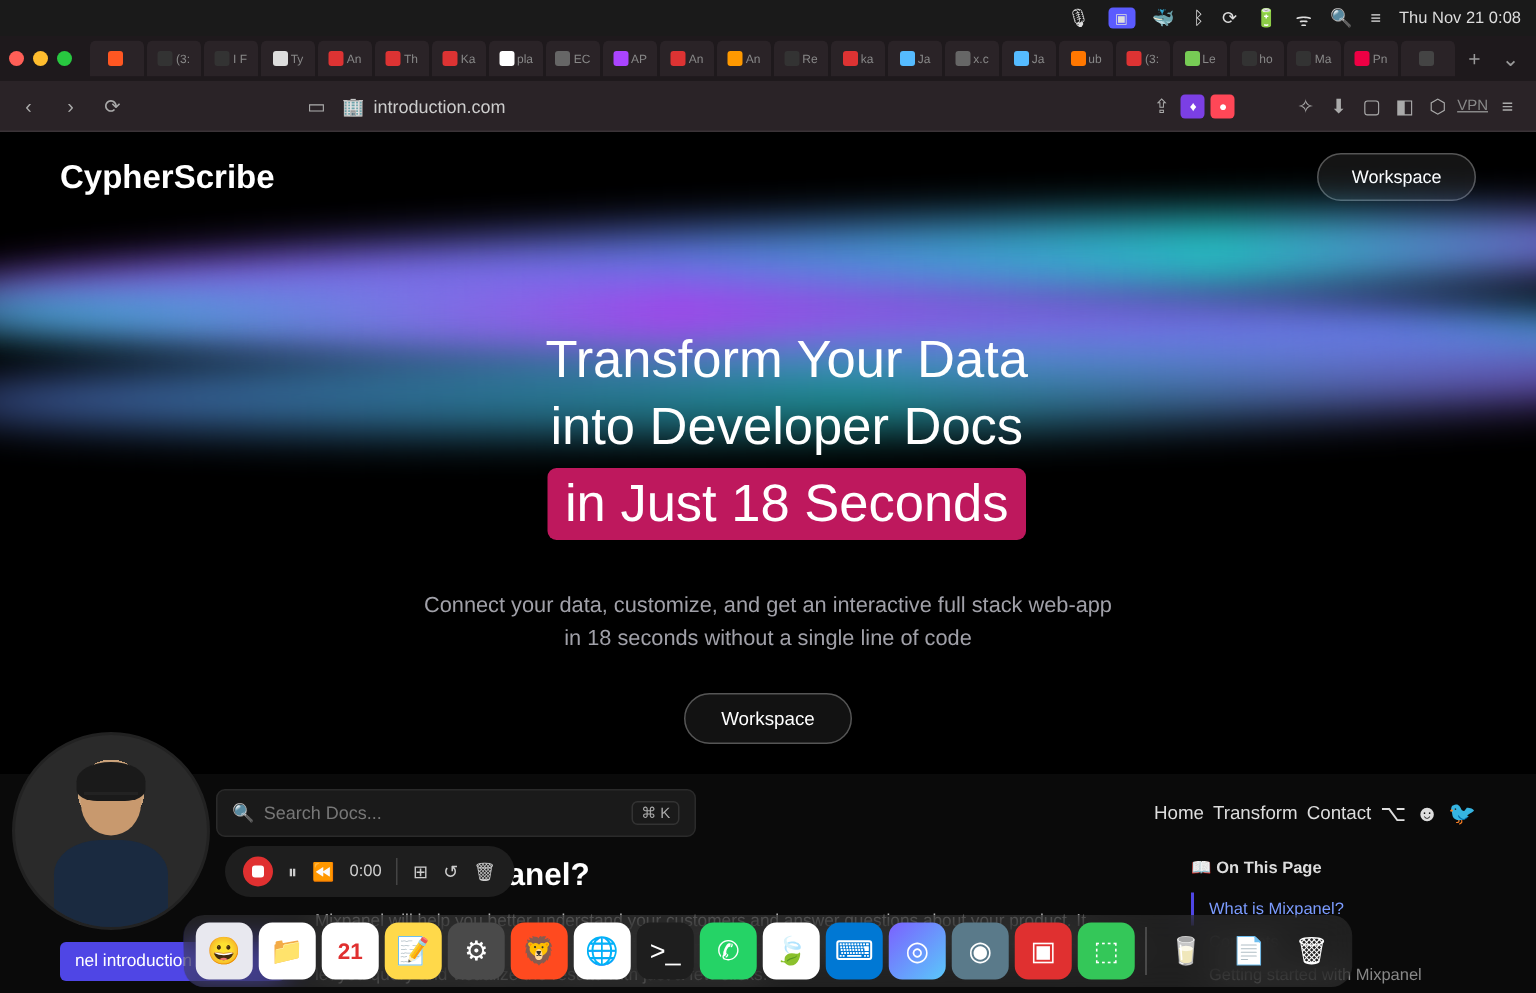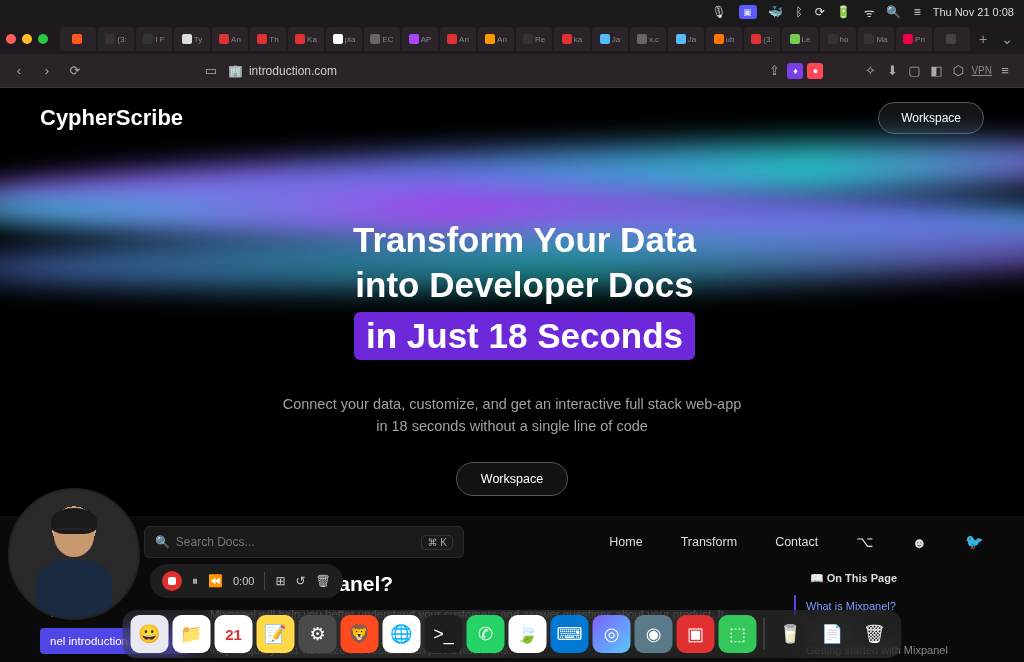--- a/index.html
+++ b/index.html
@@ -38,43 +38,43 @@
 .brand { font-size: 22px; font-weight: 700; }
 .ws-btn { margin-left: auto; padding: 8px 22px; border: 1px solid #555; border-radius: 22px; font-size: 12px; color: #fff; background: rgba(40,40,40,.5); }
 
 .waves { position: absolute; top: 40px; left: -40px; right: -40px; height: 180px; pointer-events: none; }
 .wave { position: absolute; width: 110%; height: 60px; border-radius: 50%; filter: blur(14px); opacity: .85; }
 .w1 { top: 20px; background: linear-gradient(90deg,#b24bff 0%,#6a8bff 40%,#2dd8e0 70%,#b24bff 100%); transform: rotate(-2deg); }
 .w2 { top: 60px; background: linear-gradient(90deg,#2dd8e0 0%,#b24bff 40%,#6a8bff 80%,#2dd8e0 100%); transform: rotate(1deg); }
 .w3 { top: 100px; background: linear-gradient(90deg,#6a8bff 0%,#2dd8e0 50%,#b24bff 100%); transform: rotate(-1deg); opacity:.6; }
 
 .hero { position: relative; text-align: center; padding-top: 70px; }
-.hero h1 { font-size: 35px; font-weight: 700; line-height: 1.28; padding-left: 25px; }
-.hilite { display: inline-block; background: #6d28d9; padding: 2px 12px; border-radius: 6px; margin-top: 4px; }
+.hero h1 { font-size: 35px; font-weight: 400; line-height: 1.28; padding-left: 25px; }
+.hilite { display: inline-block; background: #be185d; padding: 2px 12px; border-radius: 6px; margin-top: 4px; }
 .sub { margin-top: 34px; color: #a0a0a8; font-size: 14.5px; line-height: 1.5; }
 .ws-btn2 { display: inline-block; margin-top: 24px; padding: 9px 24px; border: 1px solid #555; border-radius: 22px; font-size: 12.5px; background: rgba(30,30,30,.6); }
 
 
 .docs { position: absolute; top: 428px; left: 0; right: 0; bottom: 0; padding: 0 40px; background: #0a0a0a; }
 .docs-top { display: flex; align-items: center; height: 52px; gap: 18px; }
 .mix-logo { font-family: Georgia, serif; font-size: 22px; font-weight: 400; letter-spacing: .5px; }
 .searchbox { width: 320px; height: 32px; background: #1a1a1a; border:1px solid #2a2a2a; border-radius: 6px; display: flex; align-items: center; padding: 0 10px; font-size: 12px; color: #777; }
 .searchbox .sk { margin-left: auto; border:1px solid #333; border-radius:4px; padding:1px 5px; font-size:10px; color:#aaa; }
-.dn { margin-left: auto; display: flex; gap: 38px; font-size: 12.5px; color: #ddd; align-items:center; }
+.dn { margin-left: auto; display: flex; gap: 6px; font-size: 12.5px; color: #ddd; align-items:center; }
 .dn .ico { font-size: 15px; }
 
 .docs-body { display: flex; gap: 20px; margin-top: 4px; }
 .dsidebar { width: 150px; font-size: 11.5px; color: #999; }
 .dsidebar .sit { padding: 7px 10px; border-radius: 4px; margin-bottom: 2px; white-space: nowrap; overflow: hidden; }
 .dsidebar .sit.active { background: #4f46e5; color: #fff; }
 .dmain { flex: 1; padding-right: 10px; }
 .dmain h2 { font-size: 21px; font-weight: 700; margin-bottom: 10px; }
 .dmain p { font-size: 11.5px; color: #b0b0b0; line-height: 1.55; }
 .toc { width: 190px; font-size: 11px; }
-.toc-h { color: #ddd; font-weight:600; margin-bottom: 10px; margin-left: 16px; }
+.toc-h { color: #ddd; font-weight:600; margin-bottom: 10px; }
 .toc-it { padding: 5px 0 5px 10px; color: #888; border-left: 2px solid transparent; }
 .toc-it.active { color: #7c9cff; border-left-color: #4f46e5; }
 
 
 .cam { position: absolute; left: 8px; bottom: 42px; width: 132px; height: 132px; border-radius: 50%; overflow: hidden; border: 2px solid #222; background: radial-gradient(circle at 50% 30%, #caa27a 0 20%, #2a2a2a 20% 100%); z-index: 50; }
 .cam .body { position:absolute; bottom:0; left:20%; right:20%; height:45%; background:#1a2a40; border-radius:40% 40% 0 0; }
 .cam .head { position:absolute; top:18%; left:34%; width:32%; height:34%; background:#c8996e; border-radius:50%; }
 .cam .hair { position:absolute; top:14%; left:32%; width:36%; height:20%; background:#1a1a1a; border-radius:50% 50% 30% 30%; }
 .cam .glasses { position:absolute; top:30%; left:36%; width:28%; height:8%; border-top:2px solid #222; }
 

